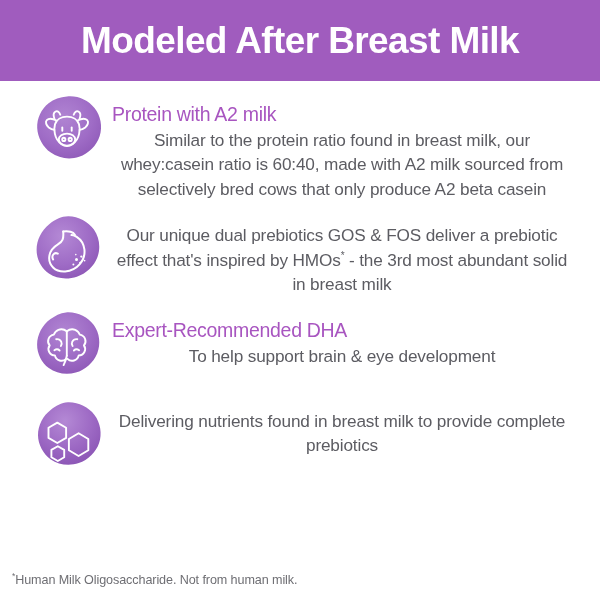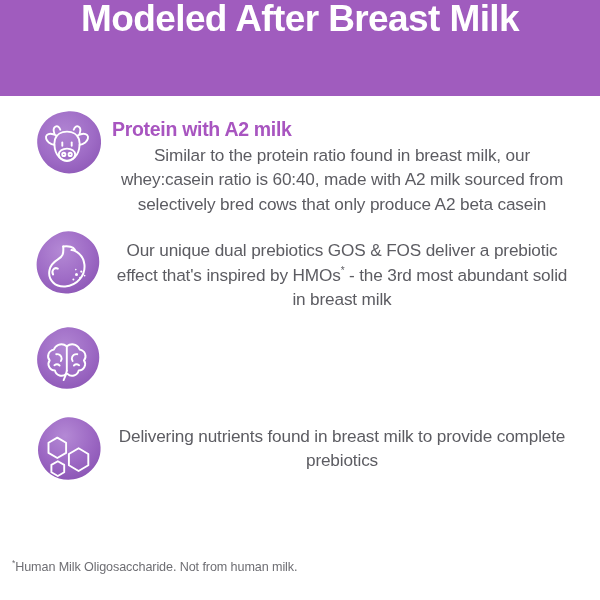--- a/index.html
+++ b/index.html
@@ -11,23 +11,24 @@
     height: 600px;
     background: #ffffff;
     font-family: "Liberation Sans", sans-serif;
     overflow: hidden;
     position: relative;
   }
 
   
   .banner {
     width: 600px;
-    height: 96px;
+    height: 81px;
     background: #a05cbe;
     display: flex;
+    align-items: center;
     justify-content: center;
     box-sizing: border-box;
   }
   .banner-title {
     color: #ffffff;
     font-size: 37px;
     font-weight: bold;
     letter-spacing: -0.6px;
     line-height: 1;
     text-align: center;
@@ -60,21 +61,21 @@
     height: 78px;
   }
 
   .feature-text {
     flex: 1;
     padding-top: 6px;
   }
   .feature-title {
     color: #a855c0;
     font-size: 19.5px;
-    font-weight: bold;
+    font-weight: normal;
     letter-spacing: -0.3px;
     line-height: 1.18;
     margin: 0 0 2px 0;
   }
   .feature-body {
     color: #5c5c62;
     font-size: 17.2px;
     line-height: 1.42;
     letter-spacing: -0.15px;
     margin: 0;
@@ -84,21 +85,21 @@
   .sup {
     font-size: 10px;
     vertical-align: super;
     line-height: 0;
   }
 
   
   .footnote {
     position: absolute;
     left: 12px;
-    bottom: 26px;
+    bottom: 13px;
     color: #6e6e73;
     font-size: 12.6px;
     letter-spacing: -0.1px;
   }
   .footnote .sup { font-size: 8.5px; }
 </style>
 </head>
 <body>
 
 <div class="banner">
@@ -190,20 +191,24 @@
           <path d="M38.8 22.3c2.4-2 5.6-2.6 8.4-1.5 2.2.9 3.9 2.7 4.5 4.8 2.5.4 4.6 2.1 5.4 4.4.8 2.2.3 4.7-1.2 6.4 1.4 1.9 1.6 4.5.5 6.6-1.1 2.1-3.4 3.4-5.7 3.4-.5 2.4-2.3 4.4-4.7 5.1-2.3.7-4.9 0-6.5-1.7"></path>
           <path d="M38.8 22.3v24.4"></path>
           <path d="M38.8 46.7c-.6 3.5-1.7 6.7-3.2 9.4"></path>
           <path d="M28.2 30.2c2.2-.3 4.1.7 5 2.5.7 1.4.6 3.1-.3 4.3"></path>
           <path d="M49.3 30.2c-2.2-.3-4.1.7-5 2.5-.7 1.4-.6 3.1.3 4.3"></path>
           <path d="M26.4 41.2c1.7-1.1 3.8-1 5.2.3"></path>
           <path d="M51.1 41.2c-1.7-1.1-3.8-1-5.2.3"></path>
         </g>
       </svg>
     </div>
+    <div class="feature-text">
+      <p class="feature-title">Expert-Recommended DHA</p>
+      <p class="feature-body">To help support brain &amp; eye development</p>
+    </div>
   </div>
 
   <div class="feature">
     <div class="icon-wrap">
       <svg viewBox="0 0 78 78" xmlns="http://www.w3.org/2000/svg">
         <defs>
           <radialGradient id="blob4" cx="43%" cy="30%" r="75%">
             <stop offset="0%" stop-color="#b489d5"></stop>
             <stop offset="58%" stop-color="#9d69c4"></stop>
             <stop offset="100%" stop-color="#8a54b4"></stop>

